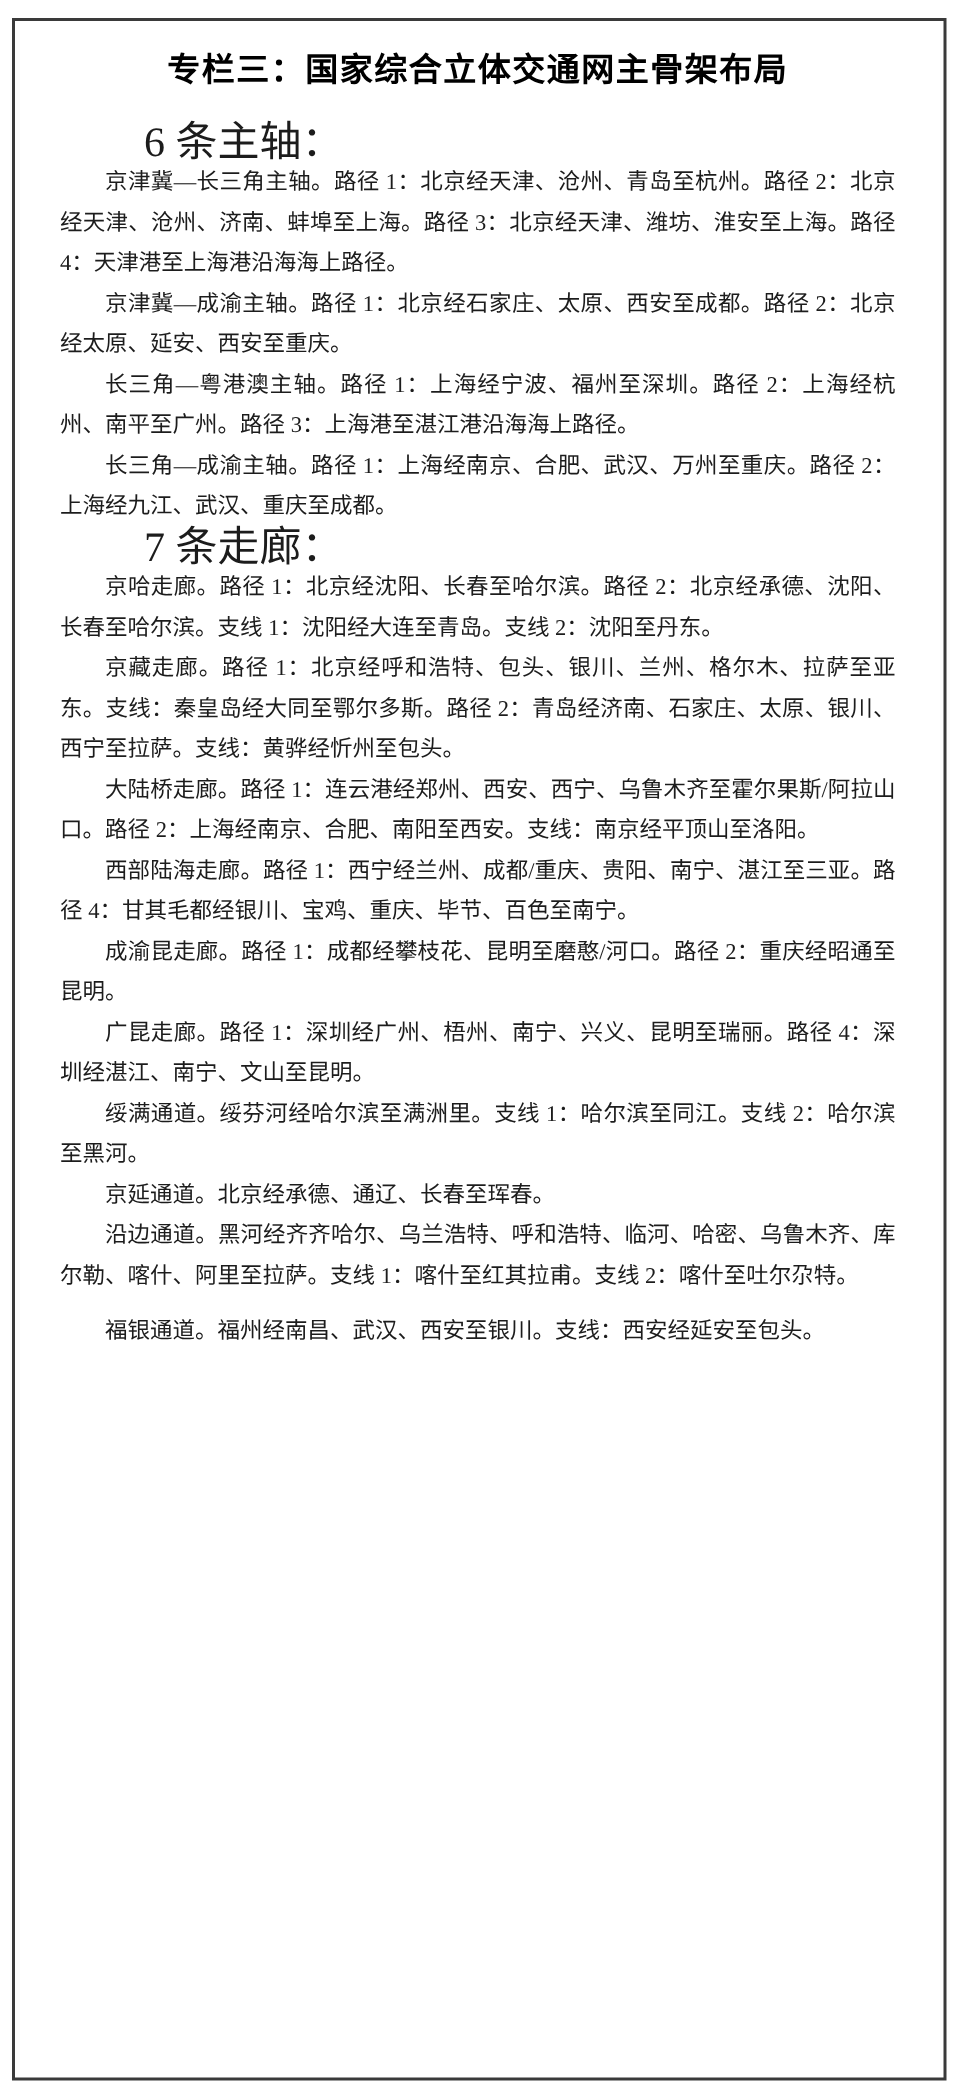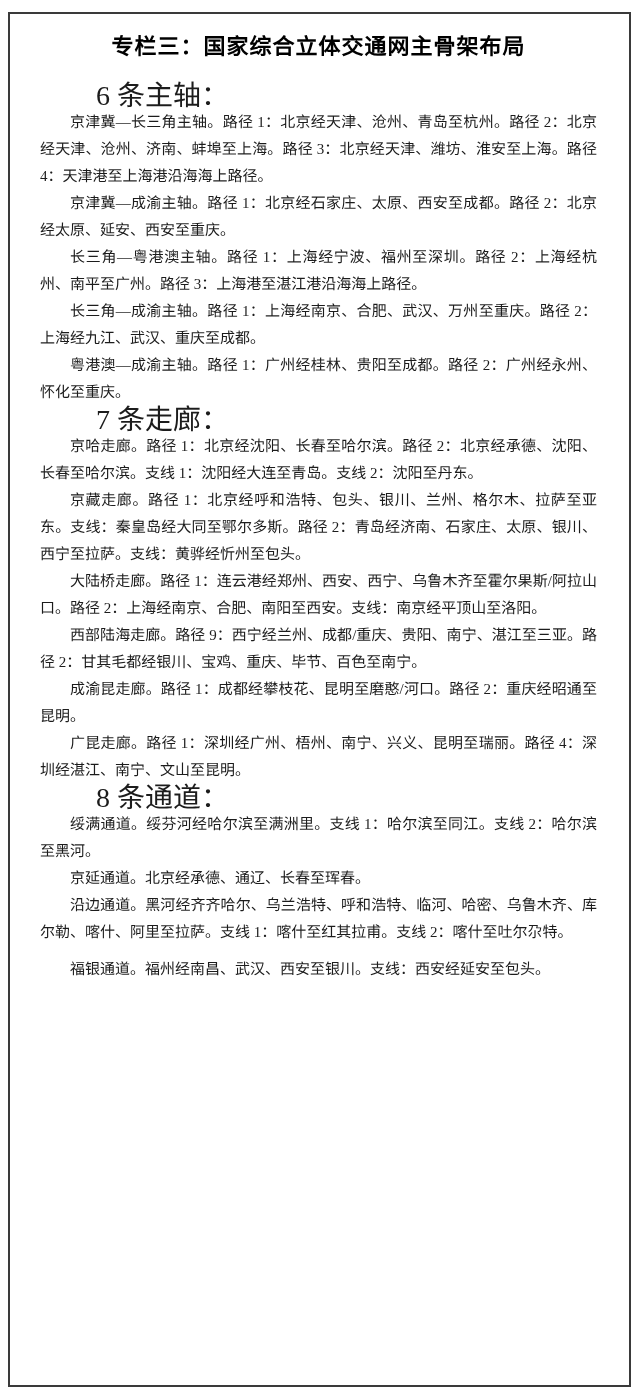--- a/index.html
+++ b/index.html
@@ -57,29 +57,27 @@
 
 <div class="frame">
 
   <div class="doc-title">专栏三：国家综合立体交通网主骨架布局</div>
 
   <p class="para section-heading">6 条主轴：</p>
   <p class="para">京津冀—长三角主轴。路径 1：北京经天津、沧州、青岛至杭州。路径 2：北京经天津、沧州、济南、蚌埠至上海。路径 3：北京经天津、潍坊、淮安至上海。路径 4：天津港至上海港沿海海上路径。</p>
   <p class="para">京津冀—成渝主轴。路径 1：北京经石家庄、太原、西安至成都。路径 2：北京经太原、延安、西安至重庆。</p>
   <p class="para">长三角—粤港澳主轴。路径 1：上海经宁波、福州至深圳。路径 2：上海经杭州、南平至广州。路径 3：上海港至湛江港沿海海上路径。</p>
   <p class="para">长三角—成渝主轴。路径 1：上海经南京、合肥、武汉、万州至重庆。路径 2：上海经九江、武汉、重庆至成都。</p>
-  <p class="para">粤港澳—成渝主轴。路径 1：广州经桂林、贵阳至成都。路径 2：广州经永州、怀化至重庆。</p>
 
   <p class="para section-heading">7 条走廊：</p>
   <p class="para">京哈走廊。路径 1：北京经沈阳、长春至哈尔滨。路径 2：北京经承德、沈阳、长春至哈尔滨。支线 1：沈阳经大连至青岛。支线 2：沈阳至丹东。</p>
   <p class="para">京藏走廊。路径 1：北京经呼和浩特、包头、银川、兰州、格尔木、拉萨至亚东。支线：秦皇岛经大同至鄂尔多斯。路径 2：青岛经济南、石家庄、太原、银川、西宁至拉萨。支线：黄骅经忻州至包头。</p>
   <p class="para">大陆桥走廊。路径 1：连云港经郑州、西安、西宁、乌鲁木齐至霍尔果斯/阿拉山口。路径 2：上海经南京、合肥、南阳至西安。支线：南京经平顶山至洛阳。</p>
-  <p class="para">西部陆海走廊。路径 9：西宁经兰州、成都/重庆、贵阳、南宁、湛江至三亚。路径 2：甘其毛都经银川、宝鸡、重庆、毕节、百色至南宁。</p>
+  <p class="para">西部陆海走廊。路径 1：西宁经兰州、成都/重庆、贵阳、南宁、湛江至三亚。路径 4：甘其毛都经银川、宝鸡、重庆、毕节、百色至南宁。</p>
   <p class="para">成渝昆走廊。路径 1：成都经攀枝花、昆明至磨憨/河口。路径 2：重庆经昭通至昆明。</p>
   <p class="para">广昆走廊。路径 1：深圳经广州、梧州、南宁、兴义、昆明至瑞丽。路径 4：深圳经湛江、南宁、文山至昆明。</p>
 
-  <p class="para section-heading">8 条通道：</p>
   <p class="para">绥满通道。绥芬河经哈尔滨至满洲里。支线 1：哈尔滨至同江。支线 2：哈尔滨至黑河。</p>
   <p class="para">京延通道。北京经承德、通辽、长春至珲春。</p>
   <p class="para">沿边通道。黑河经齐齐哈尔、乌兰浩特、呼和浩特、临河、哈密、乌鲁木齐、库尔勒、喀什、阿里至拉萨。支线 1：喀什至红其拉甫。支线 2：喀什至吐尔尕特。</p>
   <p class="para gap-before">福银通道。福州经南昌、武汉、西安至银川。支线：西安经延安至包头。</p>
 
 </div>
 
 </body></html>

